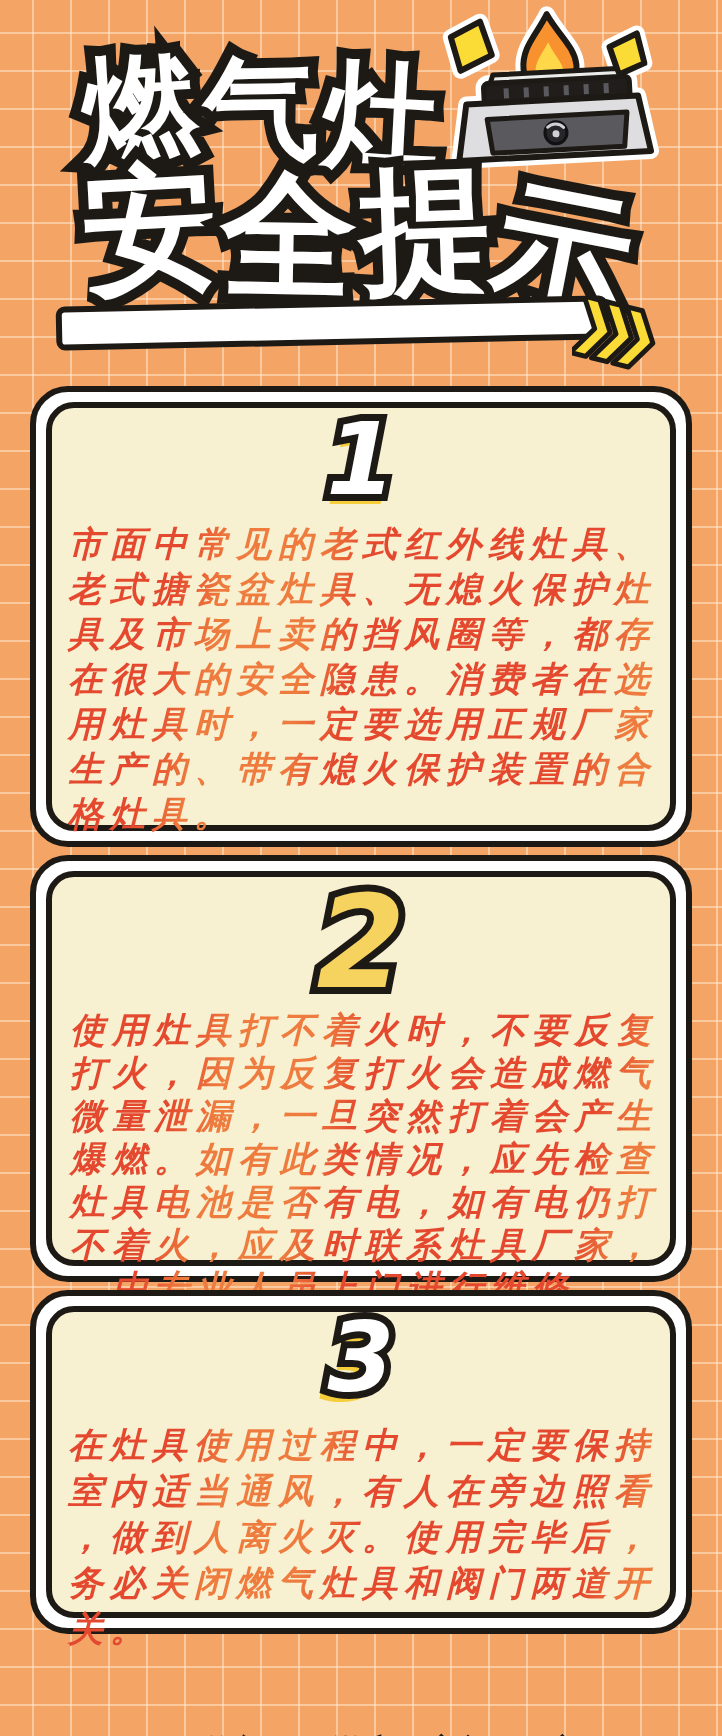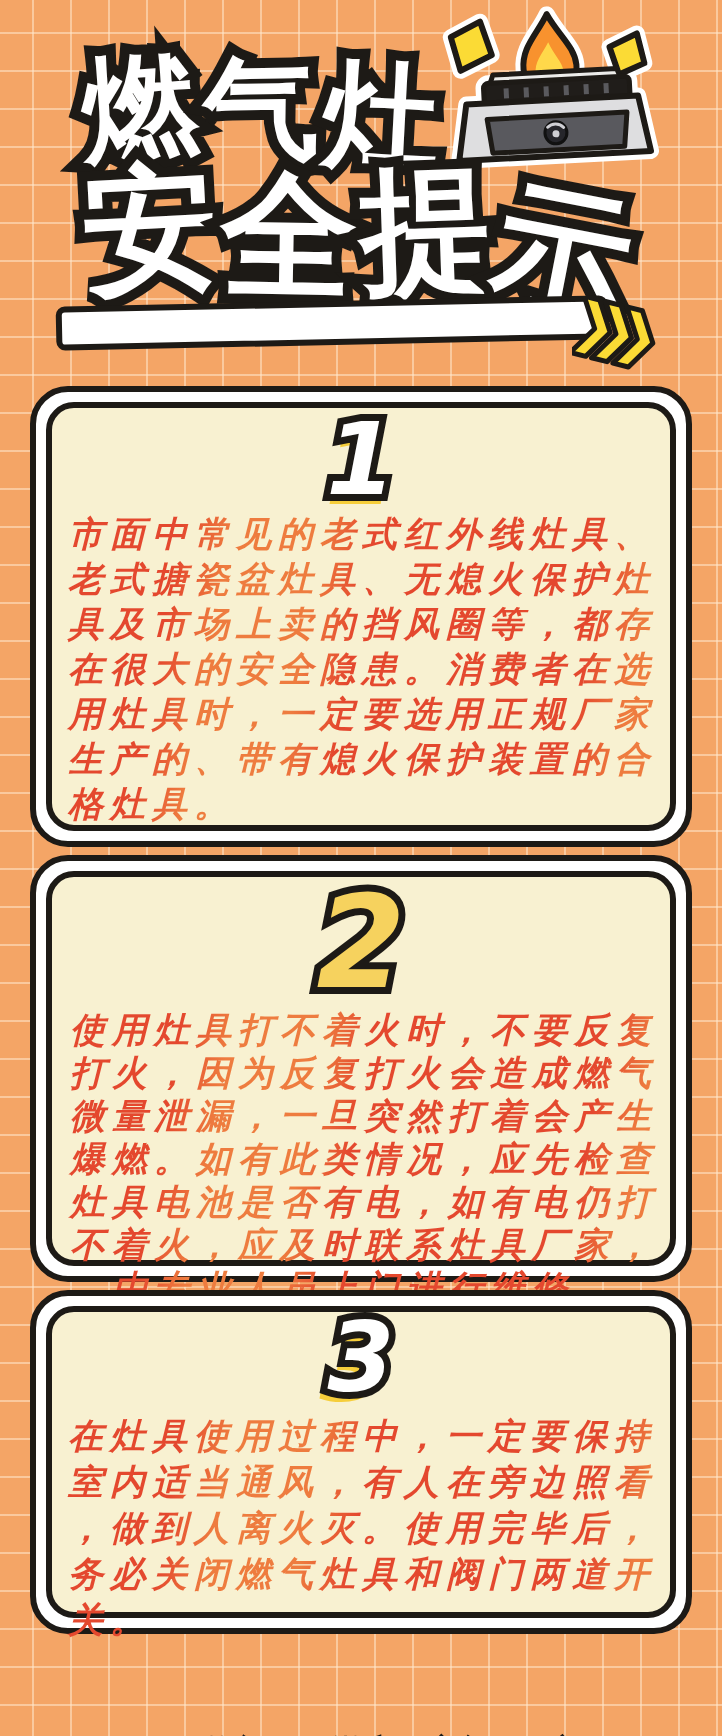--- a/index.html
+++ b/index.html
@@ -56,35 +56,35 @@
   .card-number .outlined{font-style:italic;}
   .card-number .stroke{-webkit-text-stroke-width:14px;}
   .card-1 .card-number{font-size:100px;line-height:88px;margin-top:2px;}
   .card-2 .card-number{font-size:128px;line-height:86px;margin-top:2px;}
   .card-3 .card-number{font-size:96px;line-height:72px;margin-top:-2px;}
   .card-1 .card-number .shadow{transform:translate(-1px,10px);}
   .card-3 .card-number .shadow{transform:translate(-8px,10px);}
   .card-2 .card-number .fill{color:#F6D25E;}
 
   .card-text{
-    margin-top:2px;padding-left:6px;text-align:left;
+    margin-top:12px;padding-left:6px;text-align:left;
     font-size:35px;font-weight:900;font-style:italic;
     letter-spacing:7px;white-space:pre-line;
     color:#E4482E;
   }
   @supports (-webkit-background-clip:text){
     .card-text{
       background:repeating-linear-gradient(100deg,#E4482E 0 120px,#EE7C3F 170px 260px,#E4482E 310px 420px);
       -webkit-background-clip:text;background-clip:text;
       -webkit-text-fill-color:transparent;
     }
   }
   .card-1 .card-text{line-height:45px;}
   .card-2 .card-text{line-height:43px;margin-top:2px;text-align:center;}
-  .card-3 .card-text{line-height:46px;margin-top:7px;}
+  .card-3 .card-text{line-height:46px;margin-top:16px;}
 
   
   .footer{position:absolute;left:0;top:1736px;width:722px;display:flex;
     align-items:center;justify-content:center;gap:12px;}
   .footer-texts{display:flex;flex-direction:column;align-items:center;}
   .footer-cn .outlined{font-size:32px;}
   .footer-cn .stroke{-webkit-text-stroke-width:8px;}
   .footer-en{margin-top:3px;}
   .footer-en .outlined{font-size:12px;font-weight:700;}
   .footer-en .stroke{-webkit-text-stroke-width:4px;}

